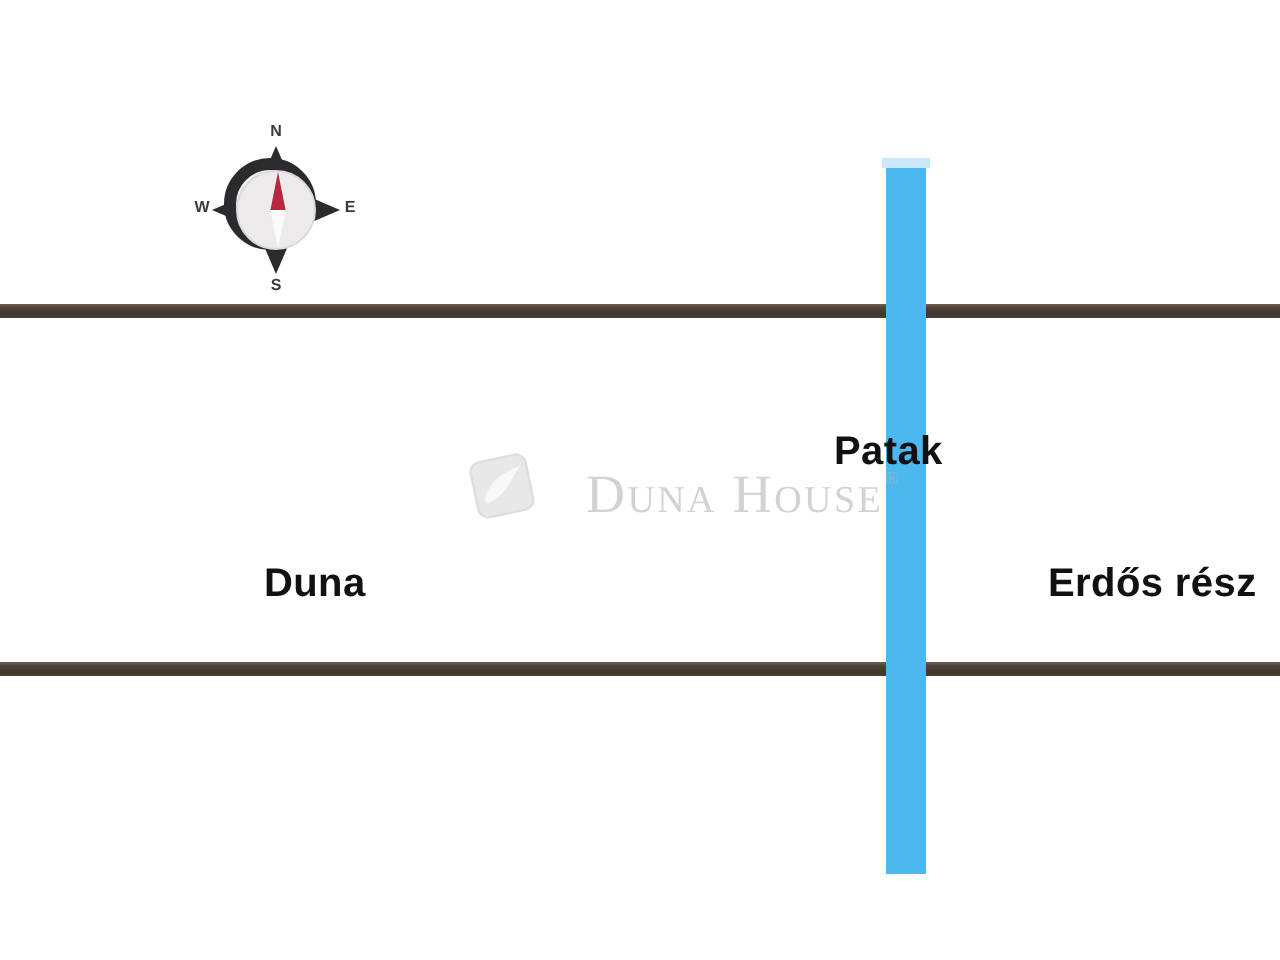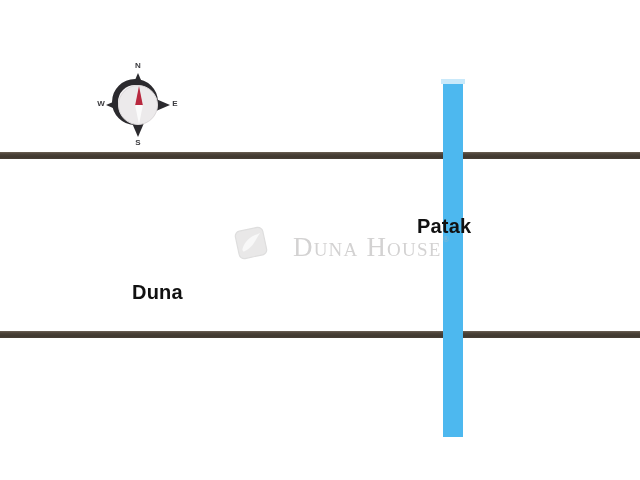--- a/index.html
+++ b/index.html
@@ -225,14 +225,15 @@
     </svg>
     <div id="watermark-text">
       <span>Duna House</span><span id="watermark-reg">®</span>
     </div>
   </div>
 
   <div id="label-telek" class="map-label">Duna</div>
 
   <div id="label-patak" class="map-label">Patak</div>
 
+  <div id="label-erdos" class="map-label">Erdős rész</div>
 
 </div>
 
 </body></html>

